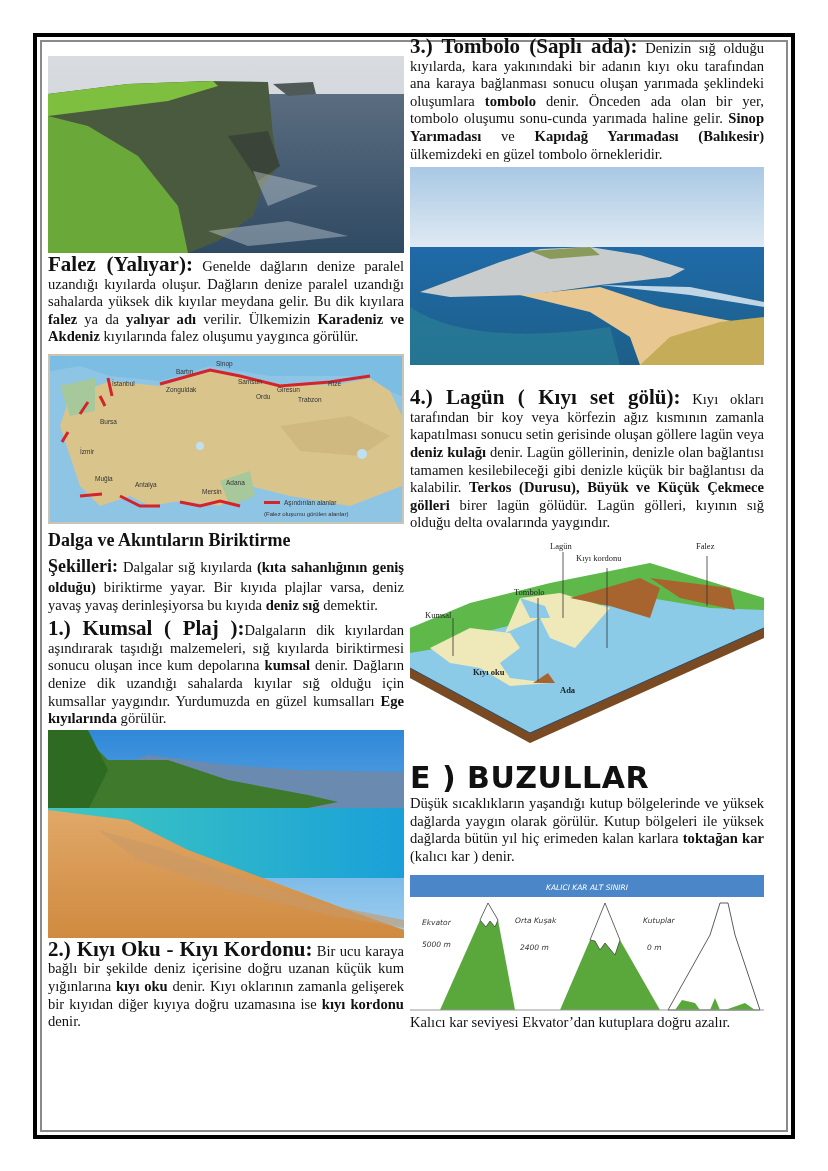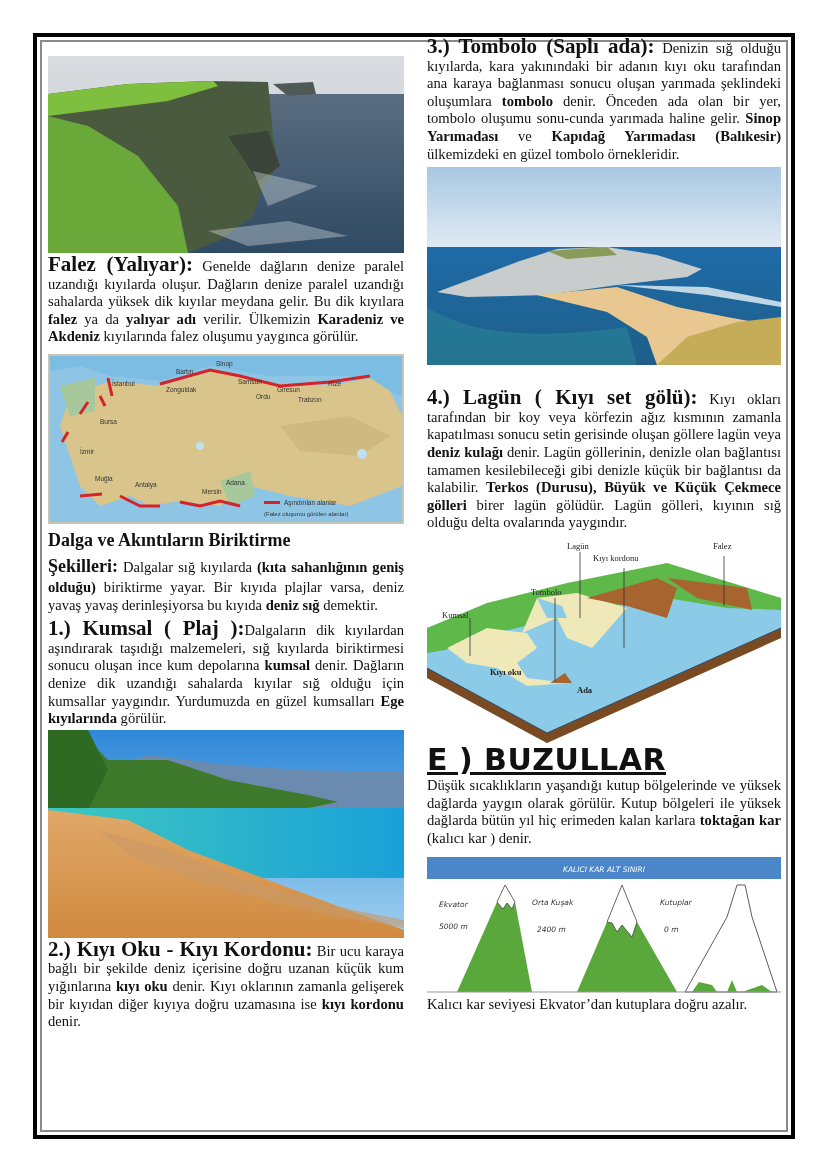--- a/index.html
+++ b/index.html
@@ -1,21 +1,21 @@
 <!DOCTYPE html>
 <html><head>
 <meta charset="utf-8">
 <style>
   html,body{margin:0;padding:0;background:#fff;}
   body{width:828px;height:1171px;position:relative;overflow:hidden;font-family:"Liberation Serif",serif;color:#111;}
   .frame{position:absolute;left:33px;top:33px;width:762px;height:1106px;border:4px solid #000;box-sizing:border-box;}
   .frame-inner{position:absolute;left:3px;top:3px;right:3px;bottom:3px;border:2px solid #8a8a8a;}
   .col{position:absolute;top:56px;}
   .col-left{left:48px;width:356px;}
-  .col-right{left:427px;width:354px;}
+  .col-right{left:410px;width:354px;}
   .p{font-size:14.6px;line-height:17.6px;text-align:justify;margin:0;}
   .h-inline{font-size:21px;font-weight:bold;}
   .h-big{font-size:18px;font-weight:bold;line-height:26px;}
   b{font-weight:bold;}
   .img{position:relative;overflow:hidden;}
   .buz{font-family:"DejaVu Sans",sans-serif;font-weight:bold;font-size:30px;line-height:34px;margin:0;letter-spacing:0.5px;}
   svg{display:block;}
 </style>
 </head>
 <body>
@@ -189,21 +189,21 @@
         <text x="166" y="23">Kıyı kordonu</text>
         <text x="286" y="11">Falez</text>
         <text x="104" y="57">Tombolo</text>
         <text x="15" y="80">Kumsal</text>
         <text x="63" y="137" font-weight="bold">Kıyı oku</text>
         <text x="150" y="155" font-weight="bold">Ada</text>
       </g>
     </svg>
   </div>
 
-  <h2 class="buz" style="text-decoration:underline;">E ) BUZULLAR</h2>
+  <h2 class="buz" style="margin-top:18px;">E ) BUZULLAR</h2>
   <p class="p">
     <span>Düşük sıcaklıkların yaşandığı kutup bölgelerinde ve yüksek dağlarda yaygın olarak görülür. Kutup bölgeleri ile yüksek dağlarda bütün yıl hiç erimeden kalan karlara </span><b>toktağan kar</b><span> (kalıcı kar ) denir.</span>
   </p>
 
   <div class="img" style="width:354px;height:136px;margin-top:10px;">
     <svg width="354" height="136" viewBox="0 0 354 136">
       <rect width="354" height="136" fill="#fff"></rect>
       <rect x="0" y="0" width="354" height="22" fill="#4a86c8"></rect>
       <text x="177" y="15" text-anchor="middle" font-family="DejaVu Sans, sans-serif" font-size="7.5" font-style="italic" fill="#fff">KALICI KAR ALT SINIRI</text>
       <path d="M30 135 L70 45 L78 28 L88 45 L105 135 Z" fill="#5aa83c"></path>

